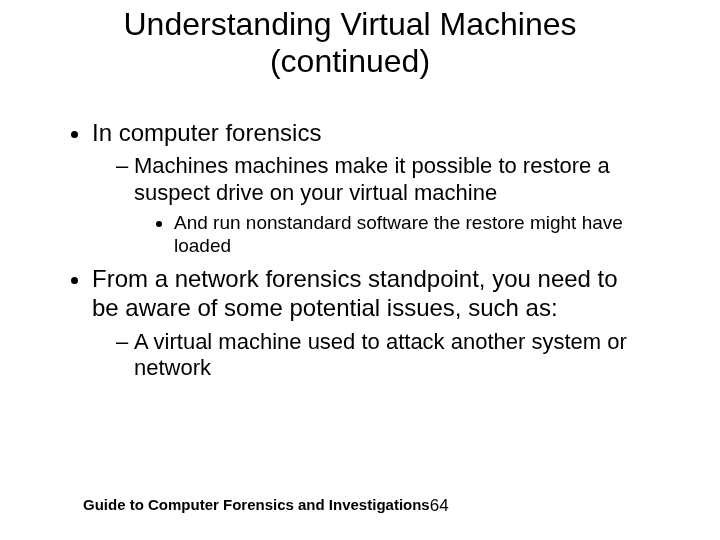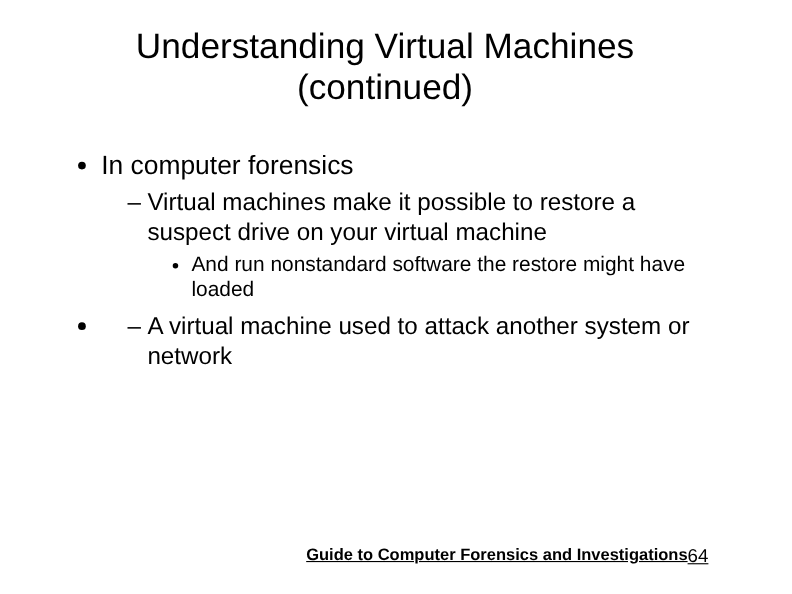--- a/index.html
+++ b/index.html
@@ -8,21 +8,21 @@
     width: 720px;
     height: 540px;
     background: #fff;
     font-family: Arial, Helvetica, sans-serif;
     color: #000;
   }
   .slide {
     box-sizing: border-box;
     width: 700px;
     height: 540px;
-    padding: 24px 40px 0 40px;
+    padding: 6px 40px 0 40px;
     position: relative;
   }
   .title {
     text-align: center;
     font-size: 32px;
     line-height: 1.15;
     margin: 0 0 38px 0;
     font-weight: 400;
   }
   ul.lvl1 {
@@ -64,49 +64,49 @@
   }
   .footer {
     position: absolute;
     bottom: 24px;
     left: 5px;
     right: 0;
     padding: 0 56px 0 78px;
     font-size: 15px;
     font-weight: bold;
     display: flex;
-    justify-content: flex-end;
-    text-decoration: underline;
+    justify-content: flex-start;
   }
   .footer .pnum {
     font-weight: 400;
     font-size: 17px;
   }
 </style>
 </head>
 <body>
 
 <div class="slide">
   <h1 class="title">Understanding Virtual Machines (continued)</h1>
 
   <ul class="lvl1">
     <li>
       <span>In computer forensics</span>
       <ul class="lvl2">
         <li>
-          <span>Virtual machines make it possible to restore a suspect drive on your virtual machine</span>
+          <span>Machines machines make it possible to restore a suspect drive on your virtual machine</span>
           <ul class="lvl3">
             <li>
               <span>And run nonstandard software the restore might have loaded</span>
             </li>
           </ul>
         </li>
       </ul>
     </li>
     <li>
+      <span>From a network forensics standpoint, you need to be aware of some potential issues, such as:</span>
       <ul class="lvl2">
         <li>
           <span>A virtual machine used to attack another system or network</span>
         </li>
       </ul>
     </li>
   </ul>
 
   <div class="footer">
     <span>Guide to Computer Forensics and Investigations</span>

